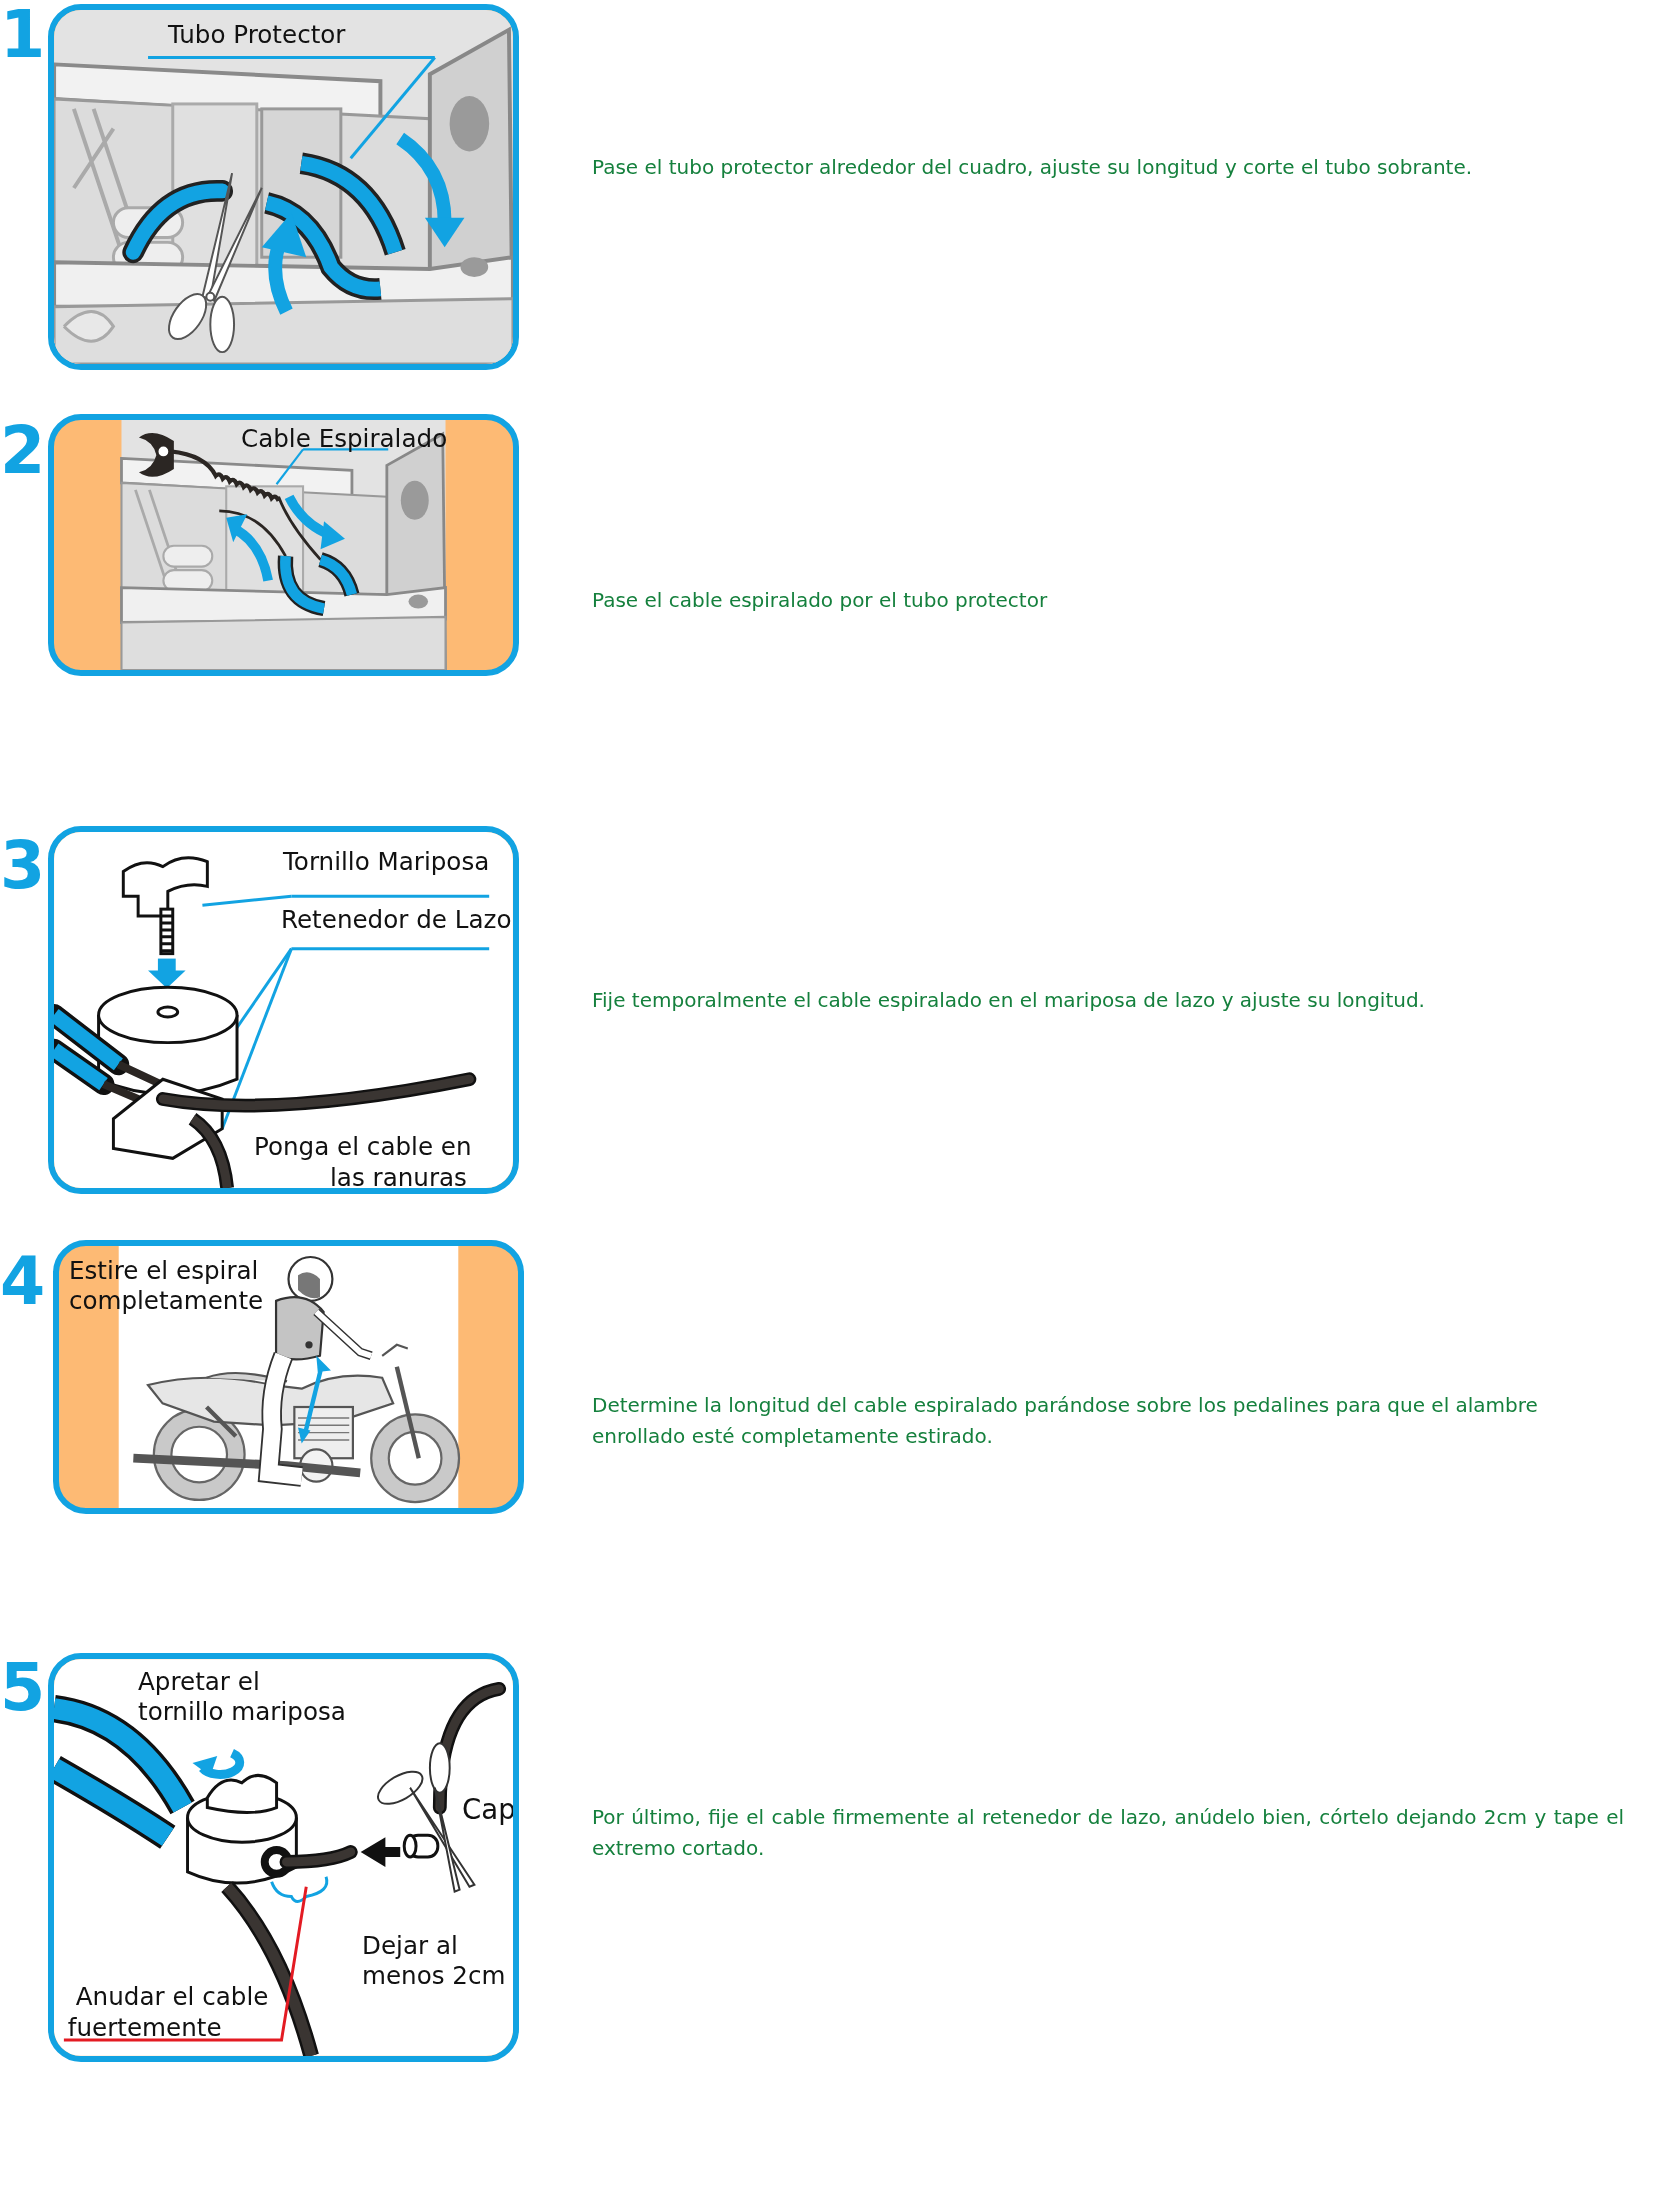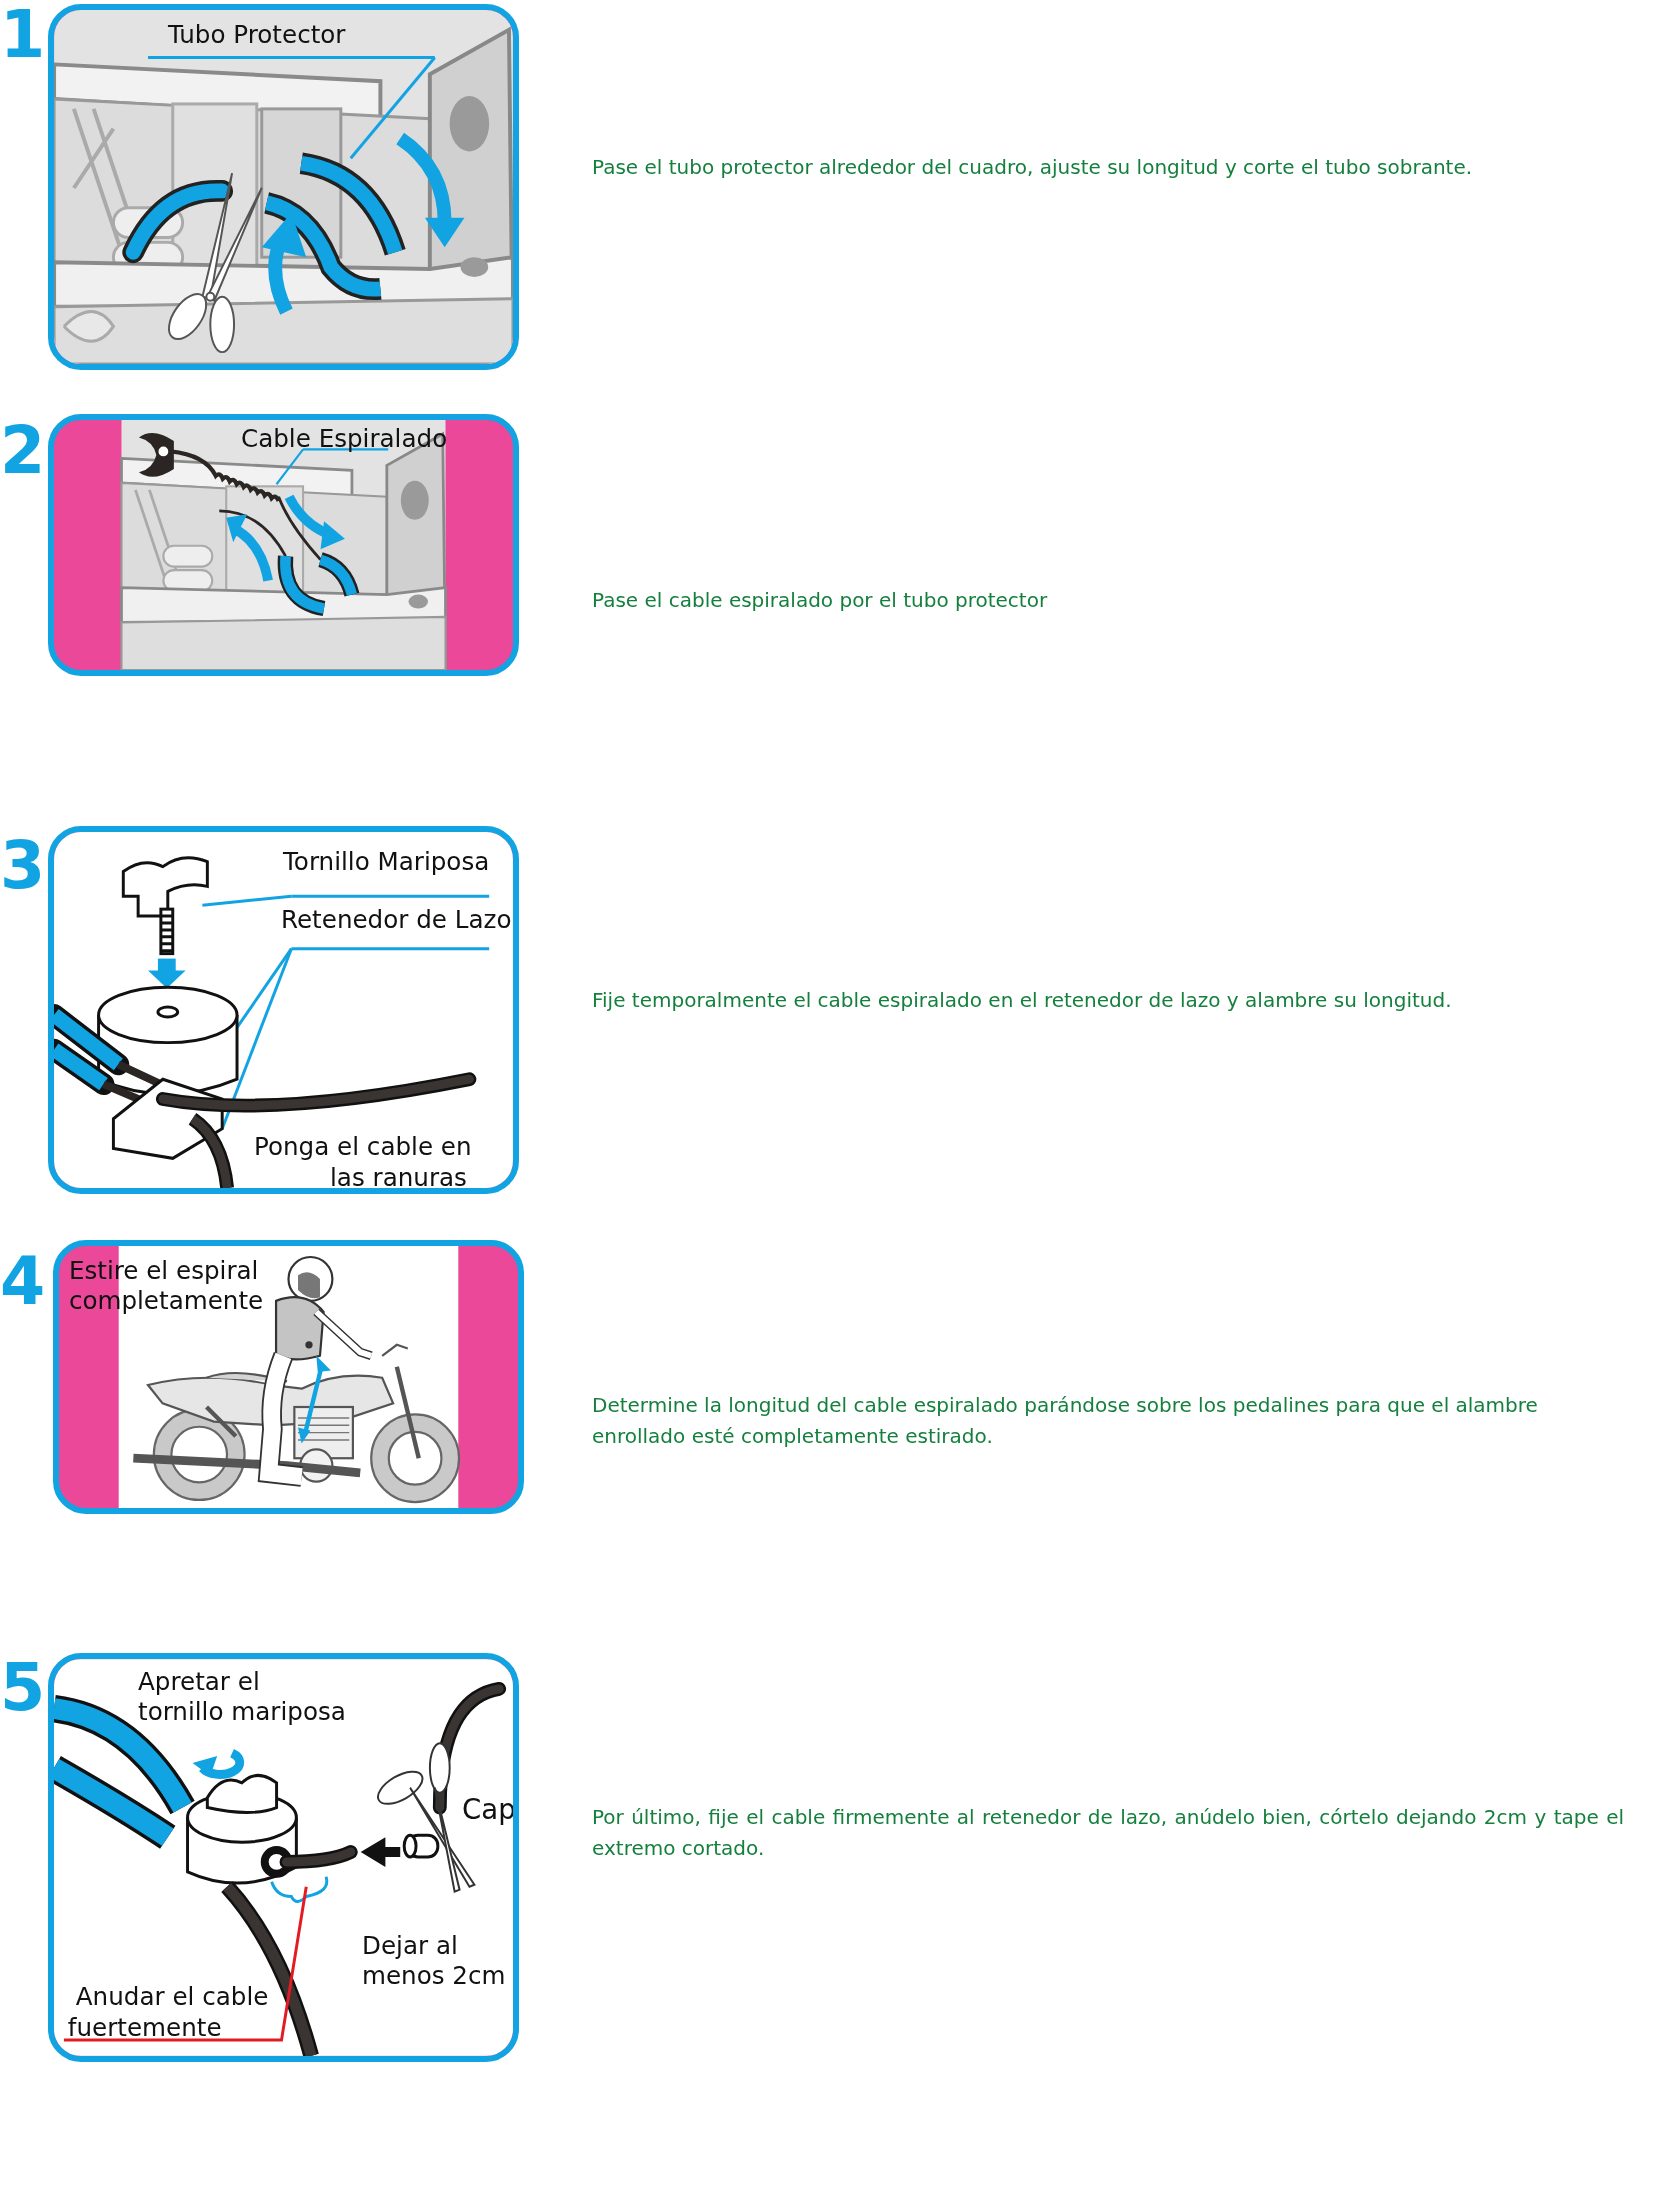--- a/index.html
+++ b/index.html
@@ -1,21 +1,21 @@
 <!DOCTYPE html>
 <html><head>
 <meta charset="utf-8">
 <style>
   html, body { margin: 0; padding: 0; background: #ffffff; }
   body { width: 1670px; height: 2209px; position: relative; overflow: hidden;
          font-family: "DejaVu Sans", sans-serif; color: #111; }
   .step-num { position: absolute; left: 0; font-family: "DejaVu Sans", sans-serif;
               font-weight: bold; font-size: 65px; line-height: 1; color: #12a3e2; }
   .panel { position: absolute; left: 48px; width: 471px; box-sizing: border-box;
-           border: 6.9px solid #12a3e2; border-radius: 33px; overflow: hidden; background: #ec4899; }
+           border: 6.9px solid #12a3e2; border-radius: 33px; overflow: hidden; background: #fdba74; }
   .panel svg { position: absolute; left: 0; top: 0; width: 100%; height: 100%; }
   .lbl { position: absolute; font-family: "DejaVu Sans", sans-serif; font-size: 24.6px;
          line-height: 30.5px; color: #111; white-space: nowrap; }
   .desc { position: absolute; left: 592px; width: 1032px; font-family: "DejaVu Sans", sans-serif;
           font-size: 20px; line-height: 30.5px; color: #15803d; }
   .desc.just { text-align: justify; text-align-last: left; }
 </style>
 </head>
 <body>
 
@@ -143,21 +143,21 @@
     <path d="M110 270 Q220 290 420 250" stroke="#111" stroke-width="14" fill="none" stroke-linecap="round"></path>
     <path d="M110 270 Q220 290 420 250" stroke="#3a3532" stroke-width="9" fill="none" stroke-linecap="round"></path>
     <path d="M140 290 Q170 310 175 360" stroke="#111" stroke-width="14" fill="none"></path>
     <path d="M140 290 Q170 310 175 360" stroke="#3a3532" stroke-width="9" fill="none"></path>
   </svg>
   <div class="lbl" style="left:229px; top:14.8px;">Tornillo Mariposa</div>
   <div class="lbl" style="left:227px; top:73px;">Retenedor de Lazo</div>
   <div class="lbl" style="left:200px; top:300px;">Ponga el cable en</div>
   <div class="lbl" style="left:276px; top:331px;">las ranuras</div>
 </div>
-<div class="desc just" style="top:985px;">Fije temporalmente el cable espiralado en el retenedor de lazo y alambre su longitud.</div>
+<div class="desc just" style="top:985px;">Fije temporalmente el cable espiralado en el mariposa de lazo y ajuste su longitud.</div>
 
 <div class="step-num" style="top:1249px;">4</div>
 <div class="panel" style="top:1240px; left:53px; height:274px;">
   <svg viewBox="0 0 464 358">
     <rect width="464" height="358" fill="#fff"></rect>
 
     <circle cx="110" cy="285" r="62" fill="#c9c9c9" stroke="#666" stroke-width="3"></circle>
     <circle cx="110" cy="285" r="38" fill="#fff" stroke="#666" stroke-width="3"></circle>
 
     <circle cx="405" cy="290" r="60" fill="#c9c9c9" stroke="#666" stroke-width="3"></circle>

